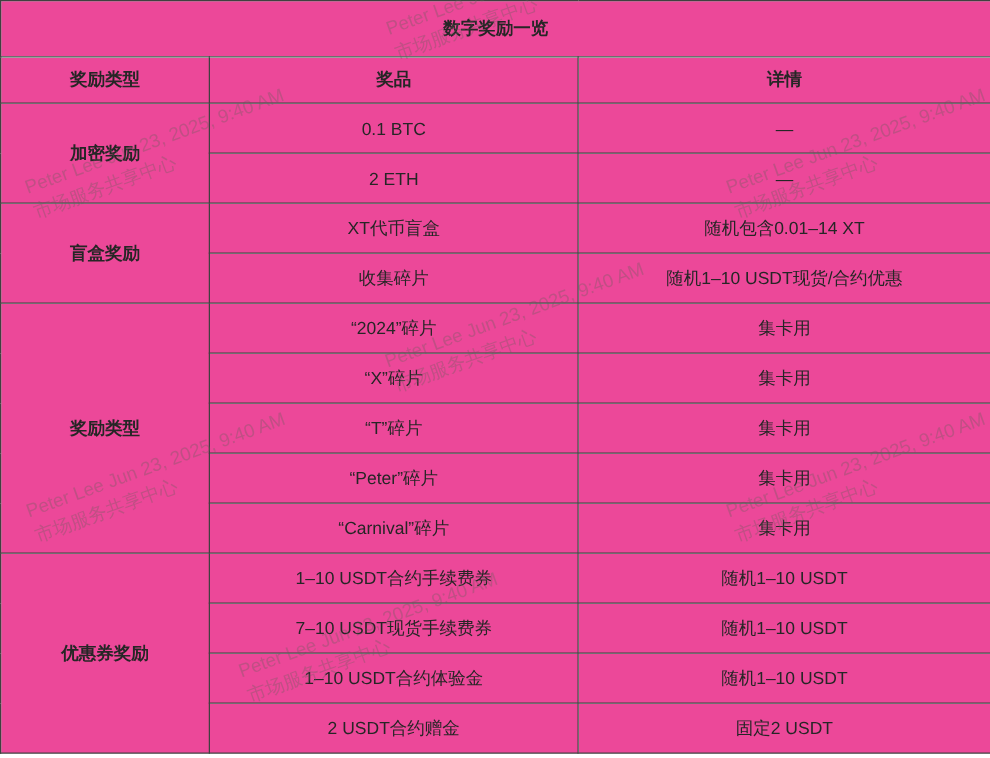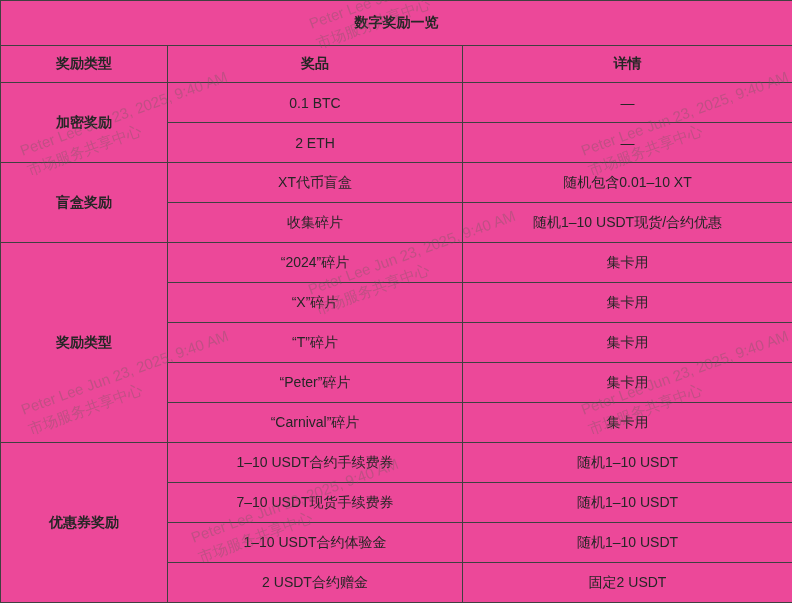--- a/index.html
+++ b/index.html
@@ -98,21 +98,21 @@
           <td class="prize-cell">0.1 BTC</td>
           <td class="detail-cell">—</td>
         </tr>
         <tr class="data-row">
           <td class="prize-cell">2 ETH</td>
           <td class="detail-cell">—</td>
         </tr>
         <tr class="data-row">
           <td rowspan="2" class="group-cell">盲盒奖励</td>
           <td class="prize-cell">XT代币盲盒</td>
-          <td class="detail-cell">随机包含0.01–10 XT</td>
+          <td class="detail-cell">随机包含0.01–14 XT</td>
         </tr>
         <tr class="data-row">
           <td class="prize-cell">收集碎片</td>
           <td class="detail-cell">随机1–10 USDT现货/合约优惠</td>
         </tr>
         <tr class="data-row">
           <td rowspan="5" class="group-cell">奖励类型</td>
           <td class="prize-cell">“2024”碎片</td>
           <td class="detail-cell">集卡用</td>
         </tr>

